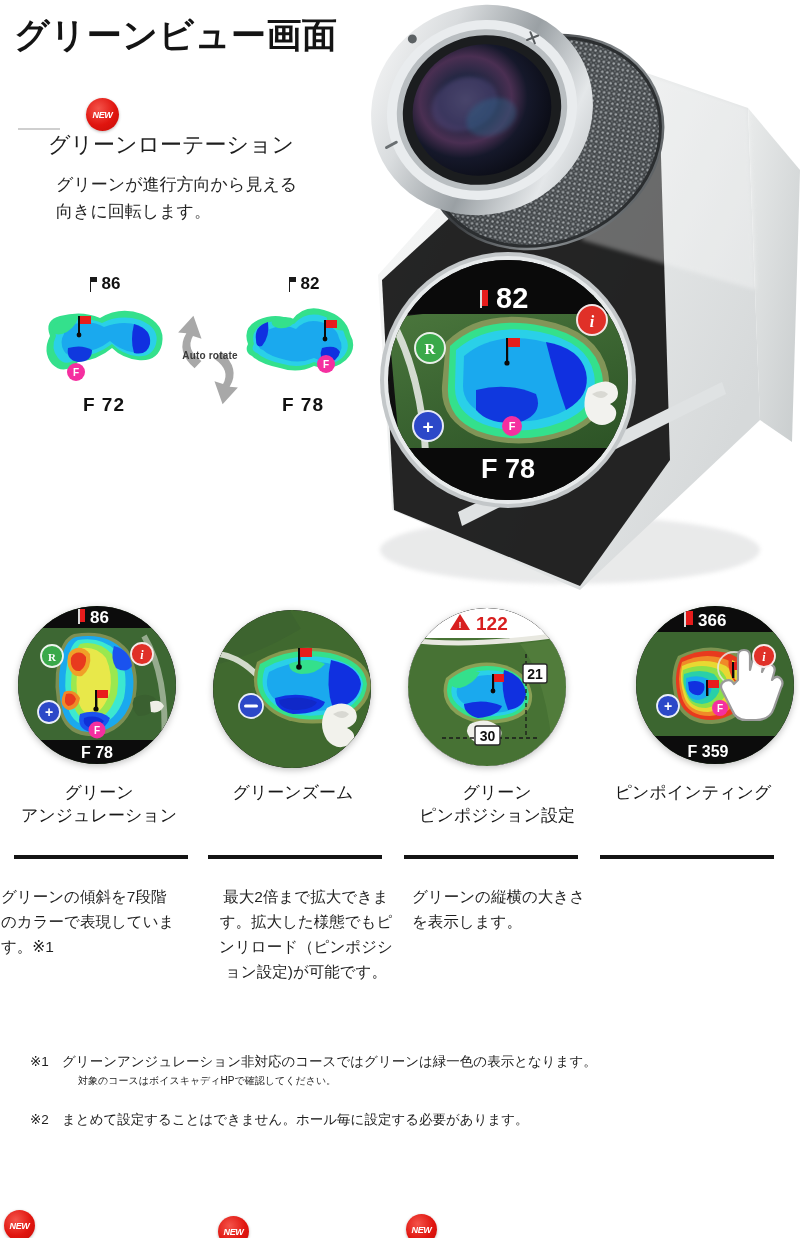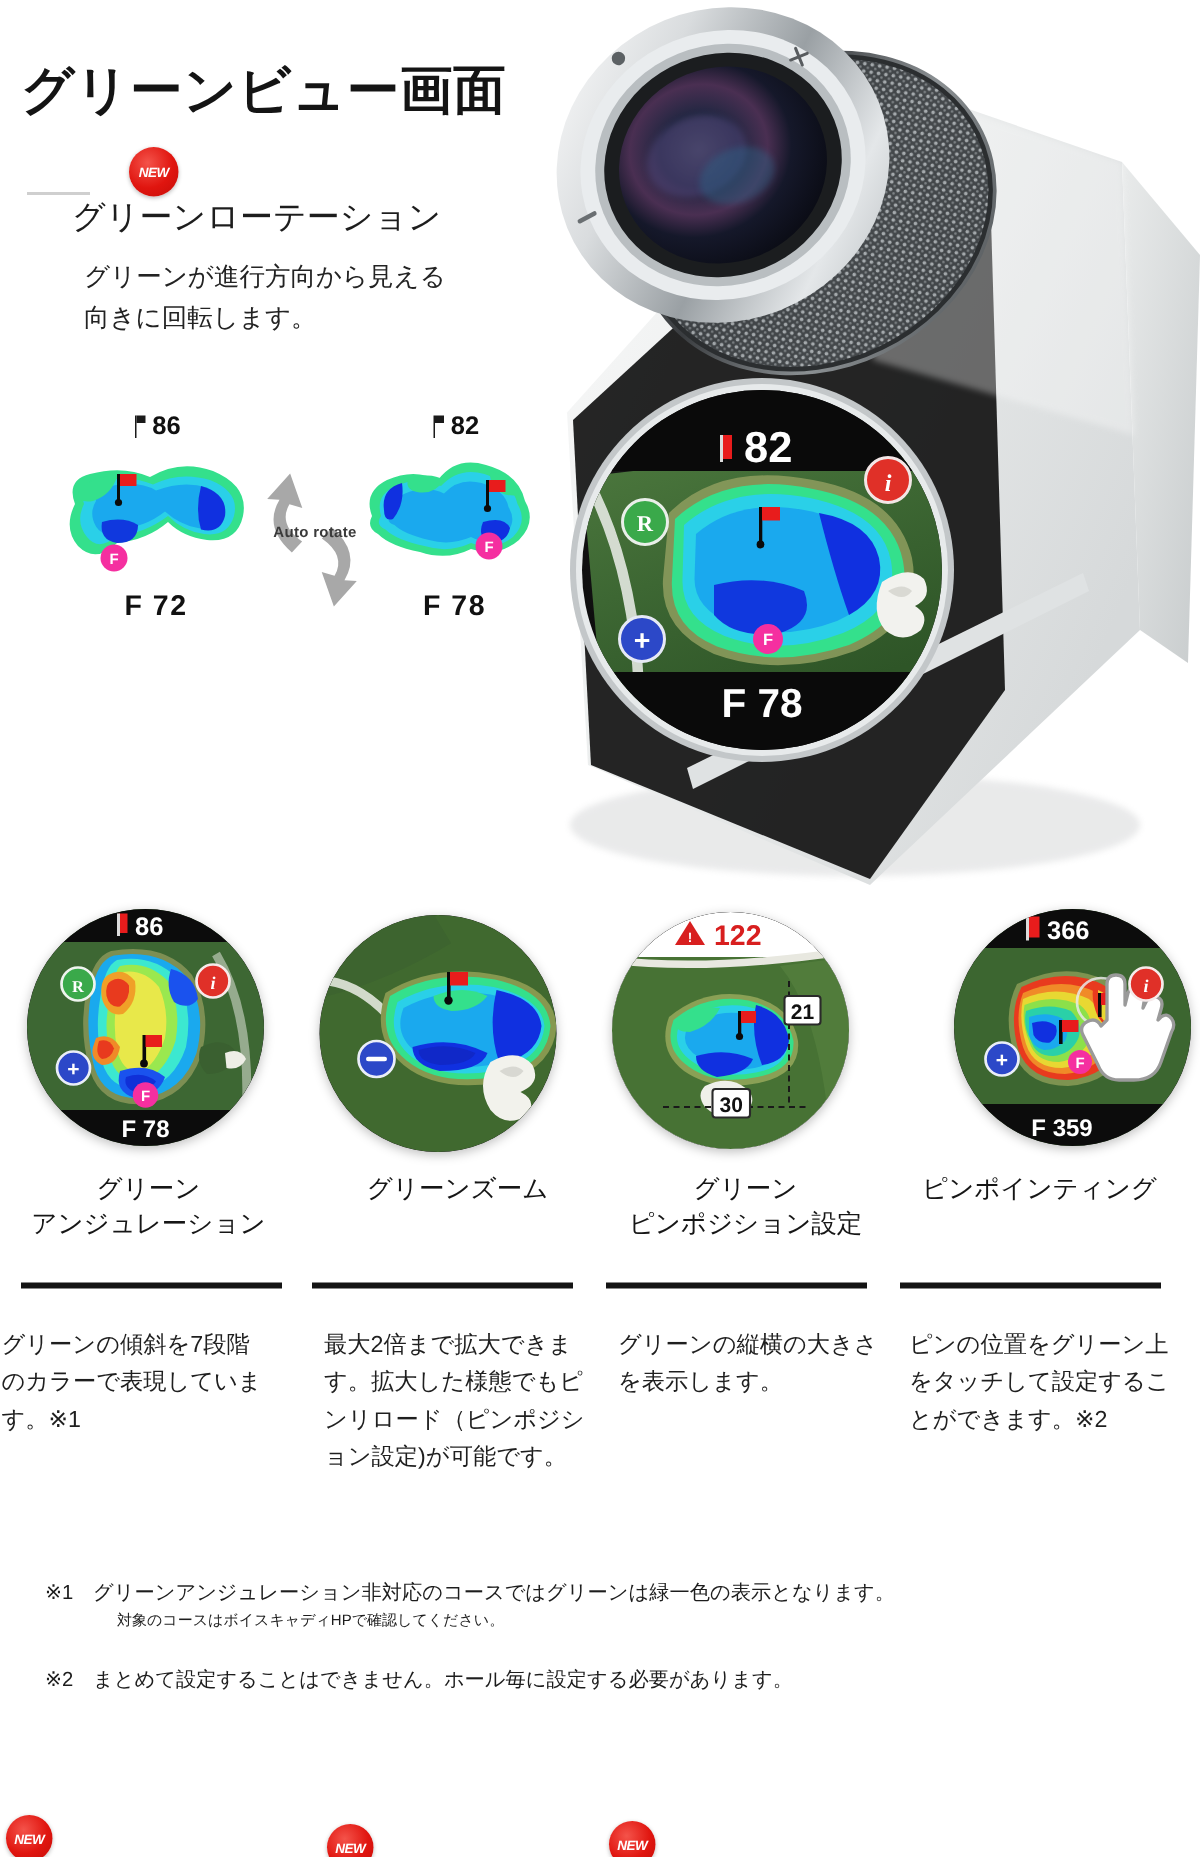--- a/index.html
+++ b/index.html
@@ -9,21 +9,21 @@
     font-family: "Liberation Sans", "DejaVu Sans", sans-serif;
     color: #1b1b1b;
     overflow: hidden;
   }
   .page { position: relative; width: 800px; height: 1238px; }
 
   
   .page-title {
     position: absolute; left: 14px; top: 12px;
     font-size: 35px; font-weight: bold; letter-spacing: 0.5px;
-    color: #141414; white-space: nowrap; margin-top: 25px;
+    color: #141414; white-space: nowrap;
   }
   .title-rule {
     position: absolute; left: 18px; top: 128px;
     width: 42px; height: 2px; background: #cfcfcf;
   }
 
   
   .new-badge {
     position: absolute;
     width: 33px; height: 33px; border-radius: 50%;
@@ -100,36 +100,36 @@
   .th3 { left: 408px; top: 10px; }
   .th4 { left: 636px; top: 8px; }
   .thumb svg { display: block; width: 100%; height: 100%; }
 
   
   .feat-label {
     position: absolute; width: 186px; text-align: center;
     font-size: 17px; line-height: 1.35; color: #161616;
   }
   .fl1 { left: 6px;   top: 782px; }
-  .fl2 { left: 212px; top: 782px; }
+  .fl2 { left: 200px; top: 782px; }
   .fl3 { left: 404px; top: 782px; }
   .fl4 { left: 600px; top: 782px; }
 
   .feat-rule { position: absolute; height: 4px; background: #141414; width: 174px; }
   .fr1 { left: 14px;  top: 855px; }
   .fr2 { left: 208px; top: 855px; }
   .fr3 { left: 404px; top: 855px; }
   .fr4 { left: 600px; top: 855px; }
 
   .feat-desc {
     position: absolute; width: 180px;
     font-size: 15.5px; line-height: 1.62; color: #1f1f1f;
   }
   .fd1 { left: 1px;  top: 884px; }
-  .fd2 { left: 216px; top: 884px; }
+  .fd2 { left: 216px; top: 884px; text-align: center; }
   .fd3 { left: 412px; top: 884px; }
   .fd4 { left: 606px; top: 884px; }
 
   
   .footnotes { position: absolute; left: 30px; top: 1052px; width: 740px; }
   .fn-row { display: flex; font-size: 13.5px; line-height: 1.55; color: #1d1d1d; }
   .fn-mark { width: 32px; flex: 0 0 32px; }
   .fn-text { flex: 1; }
   .fn-cont { margin-left: 48px; font-size: 10px; line-height: 1.55; color: #1d1d1d; }
   .fn-gap { height: 22px; }
@@ -628,21 +628,20 @@
   </div>
 
   <div class="feat-rule fr1"></div>
   <div class="feat-rule fr2"></div>
   <div class="feat-rule fr3"></div>
   <div class="feat-rule fr4"></div>
 
   <div class="feat-desc fd1">グリーンの傾斜を7段階のカラーで表現しています。※1</div>
   <div class="feat-desc fd2">最大2倍まで拡大できます。拡大した様態でもピンリロード（ピンポジション設定)が可能です。</div>
   <div class="feat-desc fd3">グリーンの縦横の大きさを表示します。</div>
-  <div class="feat-desc fd4">ピンの位置をグリーン上をタッチして設定することができます。※2</div>
 
   <div class="footnotes">
     <div class="fn-row">
       <div class="fn-mark">※1</div>
       <div class="fn-text">グリーンアンジュレーション非対応のコースではグリーンは緑一色の表示となります。</div>
     </div>
     <div class="fn-cont">対象のコースはボイスキャディHPで確認してください。</div>
     <div class="fn-gap"></div>
     <div class="fn-row">
       <div class="fn-mark">※2</div>

